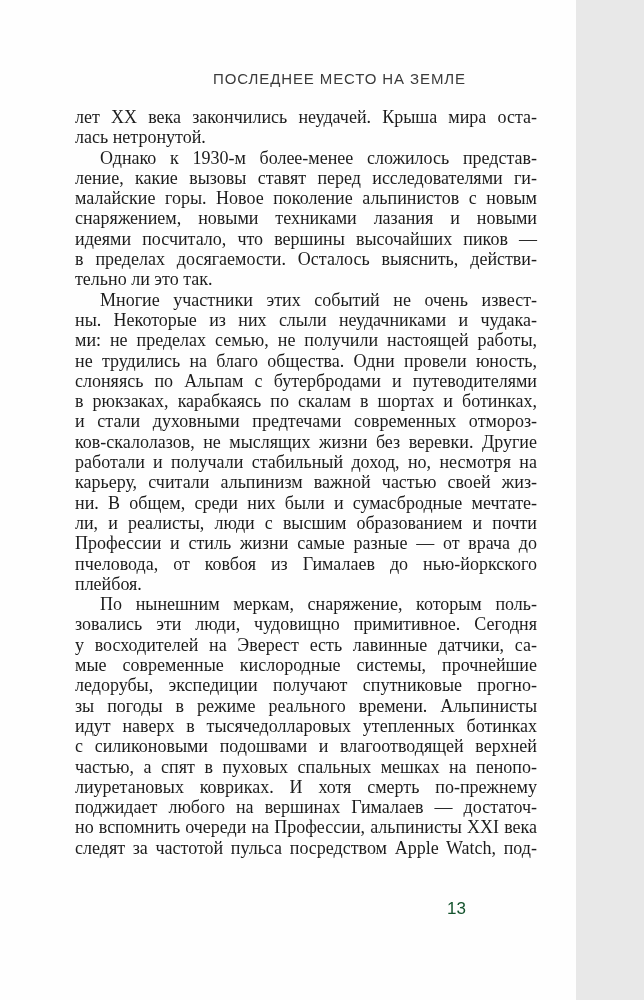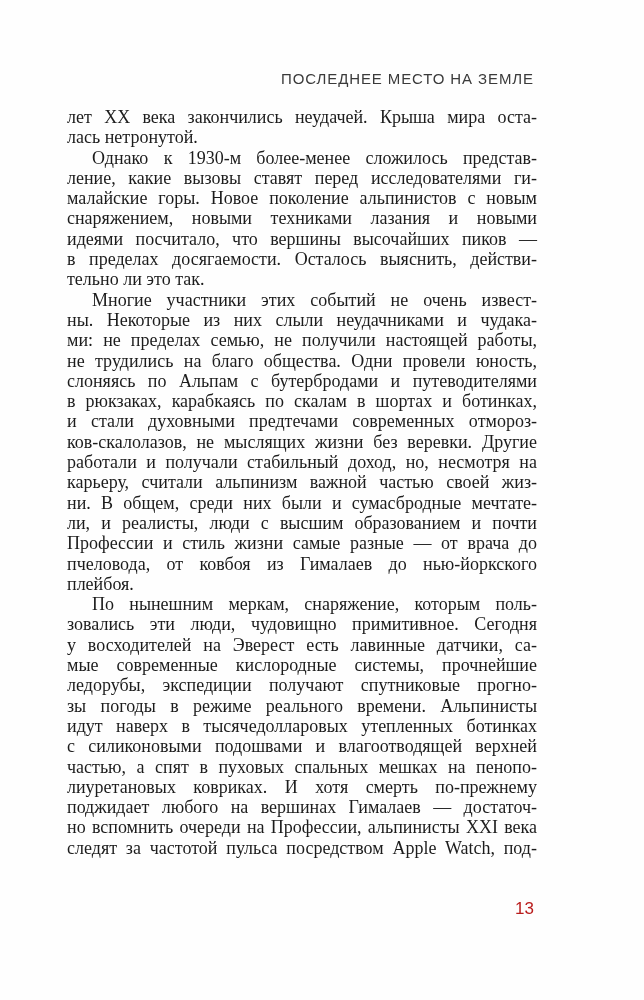--- a/index.html
+++ b/index.html
@@ -1,18 +1,18 @@
 <!DOCTYPE html>
 <html><head>
 <meta charset="utf-8">
 <style>
   html, body { margin: 0; padding: 0; background: #e8e8e8; }
   .page {
     position: relative;
-    width: 644px;
+    width: 576px;
     height: 1000px;
     background: #fefefe;
     overflow: hidden;
     font-family: "Liberation Serif", "DejaVu Serif", serif;
   }
   .running-head {
     position: absolute;
     top: 70px;
     right: 110px;
     font-family: "Liberation Sans", "DejaVu Sans", sans-serif;
@@ -30,30 +30,31 @@
     color: #1c1c1c;
     font-size: 18px;
     line-height: 20.3px;
   }
   .paragraph { margin: 0; }
   .line {
     text-align: justify;
     text-align-last: justify;
     height: 20.3px;
     white-space: nowrap;
+    margin-left: 8px;
   }
   .line.indent { padding-left: 25px; }
   .line.para-end { text-align-last: left; }
   .page-number {
     position: absolute;
     top: 899px;
     right: 110px;
     font-family: "Liberation Sans", "DejaVu Sans", sans-serif;
     font-size: 17px;
-    color: #b91c1c;
+    color: #14532d;
   }
 </style>
 </head>
 <body>
 
 <div class="page">
   <div class="running-head">ПОСЛЕДНЕЕ МЕСТО НА ЗЕМЛЕ</div>
 
   <div class="text-block">
       <div class="paragraph">

